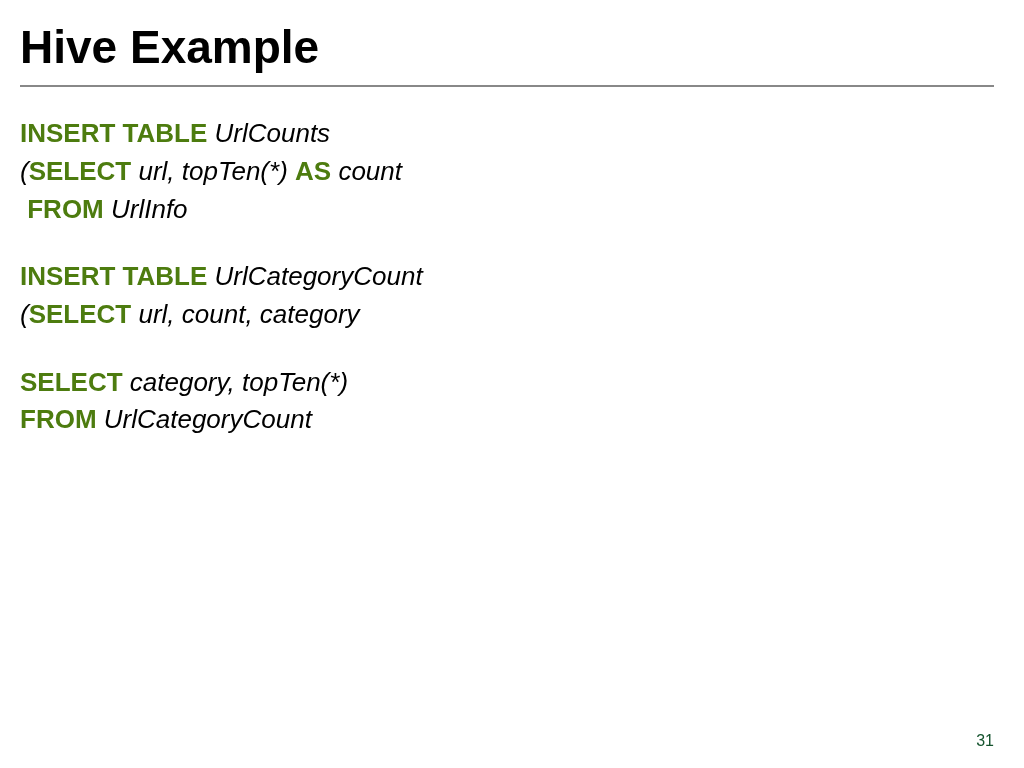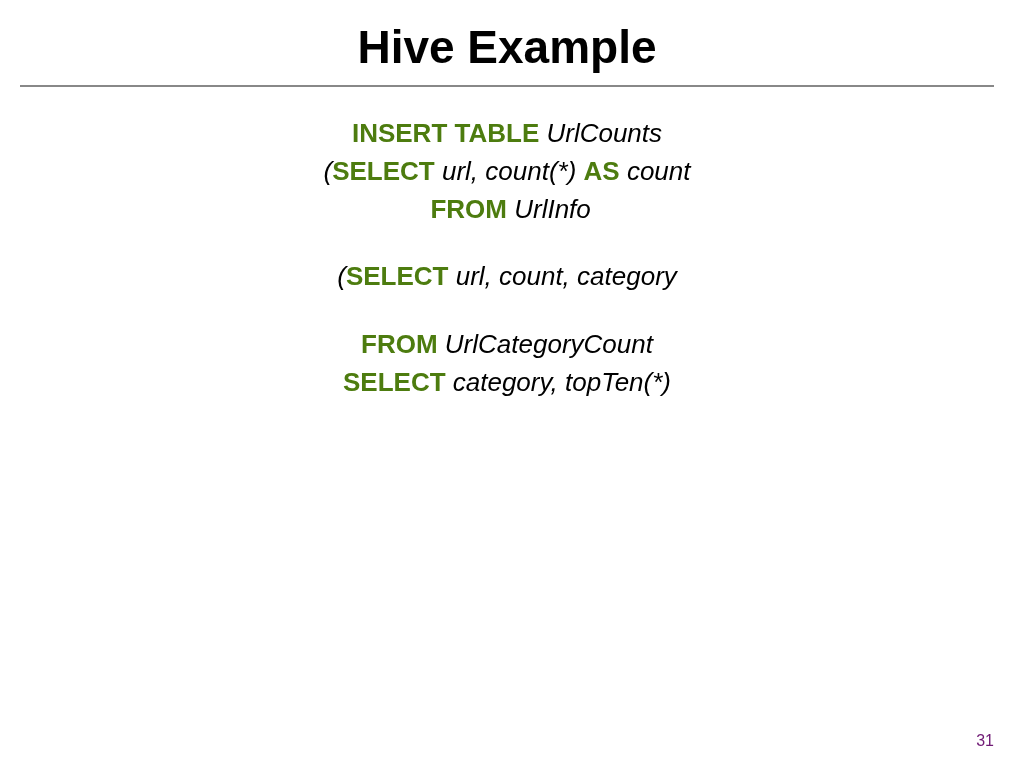--- a/index.html
+++ b/index.html
@@ -1,19 +1,18 @@
 <!DOCTYPE html>
 <html><head>
   <meta charset="utf-8">
   <style>
     * {
       margin: 0;
       padding: 0;
       box-sizing: border-box;
-      text-align: center;
     }
 
     body {
       width: 1024px;
       height: 768px;
       background: #ffffff;
       font-family: Arial, sans-serif;
       position: relative;
       overflow: hidden;
     }
@@ -54,51 +53,54 @@
     .kw-black {
       color: #000000;
       font-style: italic;
     }
 
     .page-number {
       position: absolute;
       bottom: 18px;
       right: 30px;
       font-size: 16px;
-      color: #701a75;
+      color: #14532d;
     }
   </style>
 </head>
 <body>
 
 <div class="page-container">
   <h1 class="title">Hive Example</h1>
   <hr class="divider">
 
   <div class="code-block">
     <div>
       <span class="kw-orange">INSERT TABLE</span><span class="kw-black"> UrlCounts</span>
     </div>
     <div>
-      <span class="kw-black">(</span><span class="kw-orange">SELECT</span><span class="kw-black"> url,  count(*) </span><span class="kw-orange">AS</span><span class="kw-black"> count</span>
+      <span class="kw-black">(</span><span class="kw-orange">SELECT</span><span class="kw-black"> url,  topTen(*) </span><span class="kw-orange">AS</span><span class="kw-black"> count</span>
     </div>
     <div>
       <span class="kw-orange">&nbsp;FROM</span><span class="kw-black"> UrlInfo</span>
     </div>
   </div>
 
   <div class="code-block">
     <div>
+      <span class="kw-orange">INSERT TABLE</span><span class="kw-black"> UrlCategoryCount</span>
+    </div>
+    <div>
       <span class="kw-black">(</span><span class="kw-orange">SELECT</span><span class="kw-black"> url, count, category</span>
     </div>
   </div>
 
   <div class="code-block">
     <div>
-      <span class="kw-orange">FROM</span><span class="kw-black"> UrlCategoryCount</span>
+      <span class="kw-orange">SELECT</span><span class="kw-black"> category, topTen(*)</span>
     </div>
     <div>
-      <span class="kw-orange">SELECT</span><span class="kw-black"> category, topTen(*)</span>
+      <span class="kw-orange">FROM</span><span class="kw-black"> UrlCategoryCount</span>
     </div>
   </div>
 
   <div class="page-number">31</div>
 </div>
 
 </body></html>

